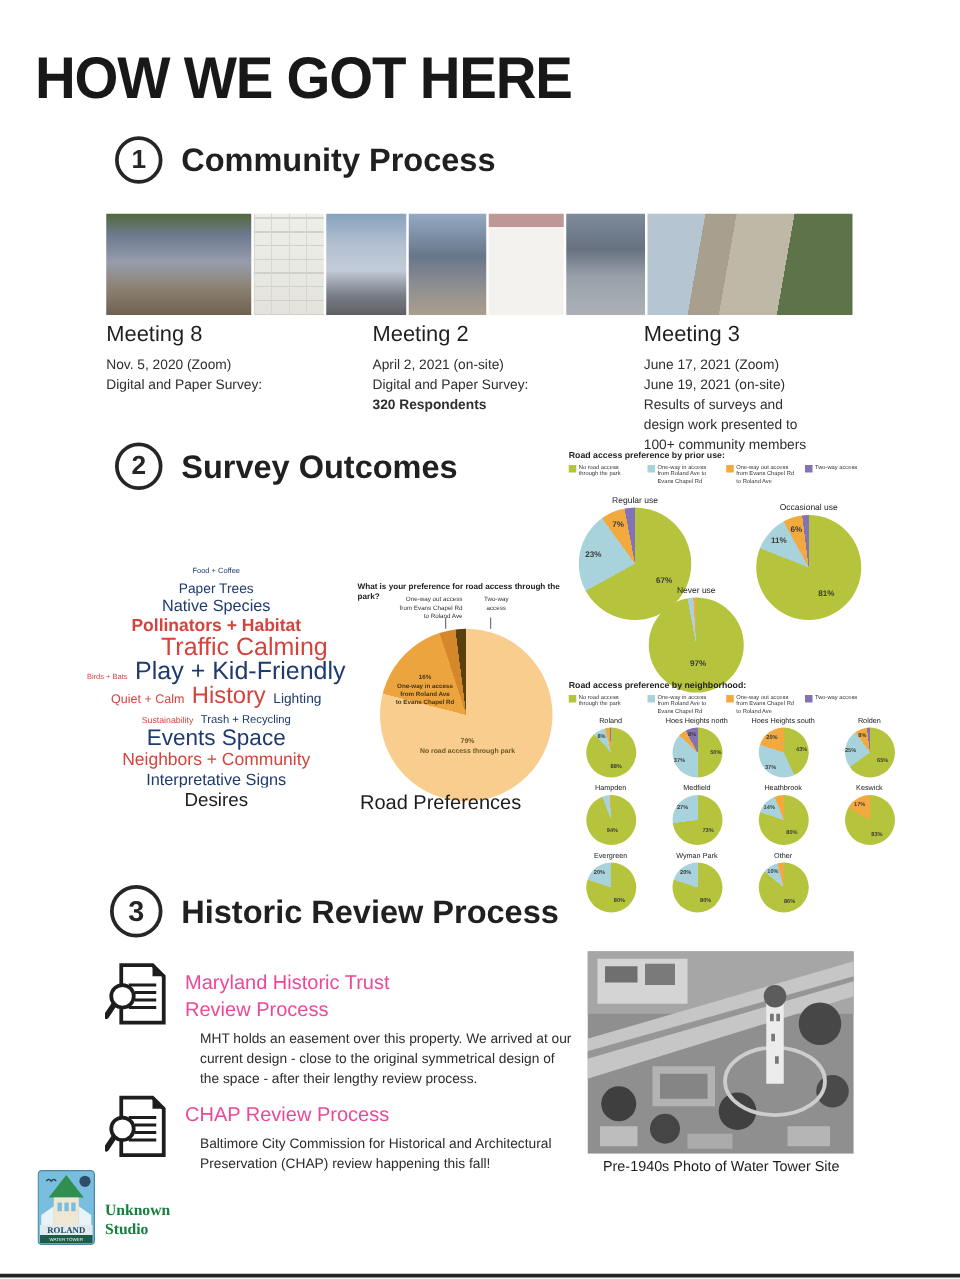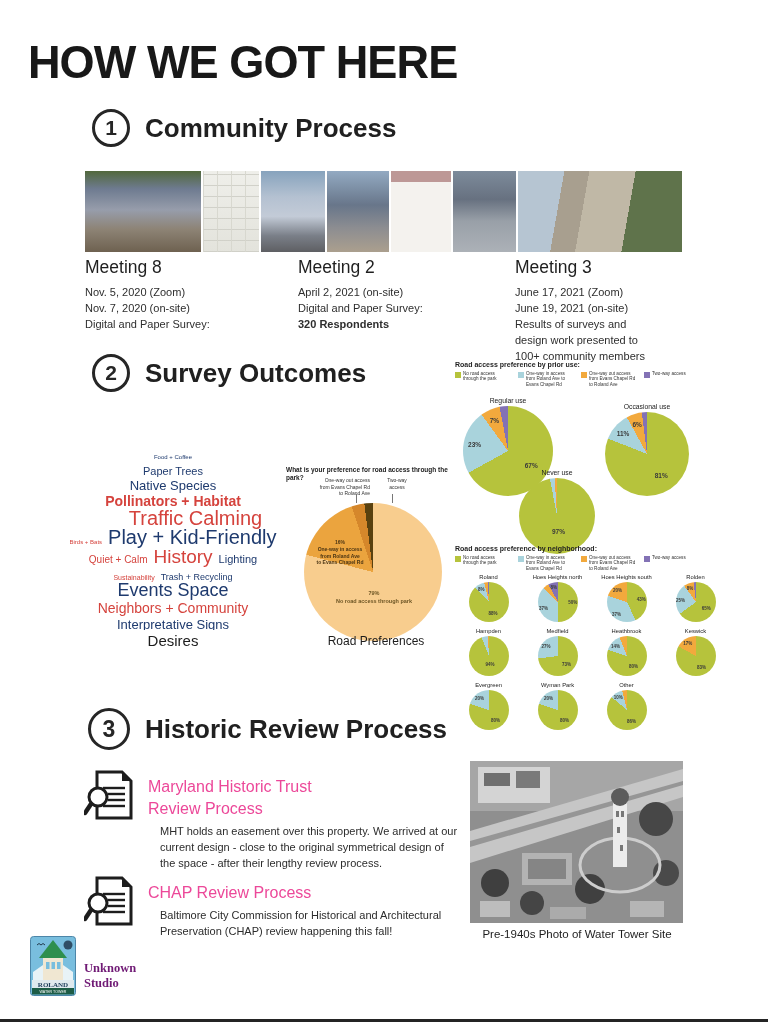--- a/index.html
+++ b/index.html
@@ -44,21 +44,21 @@
   .rp-ext{position:absolute;font-size:5px;color:#333;white-space:pre-line;line-height:1.3}
   .rp-l1{left:18px;top:11px;width:66px;text-align:right}
   .rp-l2{left:96px;top:11px;width:30px;text-align:center}
   .rp-lead{position:absolute;width:1px;background:#777}
   .rp-lead1{left:70px;top:28px;height:9px}
   .rp-lead2{left:106px;top:28px;height:9px}
   .main-pie{position:absolute;left:18px;top:37px;width:138px;height:138px;border-radius:50%}
   .rp-il{position:absolute;white-space:pre-line;text-align:center;font-weight:700}
   .rp-il1{left:6px;top:36px;width:60px;font-size:5px;color:#4a3413;line-height:1.35}
   .rp-il2{left:28px;top:86px;width:84px;font-size:5.5px;color:#6d5524;line-height:1.5}
-  .chart-caption{position:absolute;left:2px;top:168px;width:176px;text-align:center;font-size:12px;color:#1c1c1c}
+  .chart-caption{position:absolute;left:2px;top:168px;width:176px;text-align:left;font-size:16px;color:#1c1c1c}
 
   .pg{position:absolute;width:312px}
   .pg.prior{left:455px;top:361px}
   .pg.neigh{left:455px;top:545px}
   .pg-title{font-size:7px;font-weight:700;color:#1f1f1f;margin-bottom:3px}
   .legend{display:flex;gap:7px;margin-bottom:2px}
   .leg-item{display:flex;gap:2px;align-items:flex-start}
   .leg-box{width:6px;height:6px;flex:none;margin-top:1px}
   .leg-txt{font-size:4.6px;line-height:1.18;color:#333;width:48px}
   .pu-canvas{position:relative;height:162px}
@@ -77,21 +77,21 @@
   .h-head.mht{left:148px;top:776px}
   .h-head.chap{left:148px;top:882px}
   .h-body{position:absolute;font-size:11px;color:#2c2c2c;line-height:1.45}
   .h-body.mht{left:160px;top:824px;width:302px}
   .h-body.chap{left:160px;top:908px;width:322px}
 
   .aerial{position:absolute;left:470px;top:761px;width:213px;height:162px}
   .aerial-caption{position:absolute;left:466px;top:928px;width:222px;font-size:11.5px;color:#1d1d1d;text-align:center}
 
   .logo{position:absolute;left:30px;top:936px;width:46px;height:60px}
-  .studio{position:absolute;left:84px;top:961px;font-family:"Liberation Serif",serif;font-weight:700;font-size:12.5px;line-height:1.2;color:#701a75;white-space:pre-line}
+  .studio{position:absolute;left:84px;top:961px;font-family:"Liberation Serif",serif;font-weight:700;font-size:12.5px;line-height:1.2;color:#15803d;white-space:pre-line}
 
   .bottom-rule{position:absolute;left:0;bottom:1px;width:100%;height:3px;background:#242424}
 </style>
 </head>
 <body>
 
 <div class="page">
 
   <h1 class="main-title">HOW WE GOT HERE</h1>
 
@@ -107,21 +107,20 @@
     <div class="photo ph4"></div>
     <div class="photo ph5"></div>
     <div class="photo ph6"></div>
     <div class="photo ph7"></div>
   </div>
 
   <div class="meetings">
       <div class="meeting">
         <div class="m-title">Meeting 8</div>
         <div class="m-line">Nov. 5, 2020 (Zoom)</div>
-        <div class="m-line">Nov. 7, 2020 (on-site)</div>
         <div class="m-line">Digital and Paper Survey:</div>
       </div>
       <div class="meeting">
         <div class="m-title">Meeting 2</div>
         <div class="m-line">April 2, 2021 (on-site)</div>
         <div class="m-line">Digital and Paper Survey:</div>
         <div class="m-line m-bold">320 Respondents</div>
       </div>
       <div class="meeting">
         <div class="m-title">Meeting 3</div>

